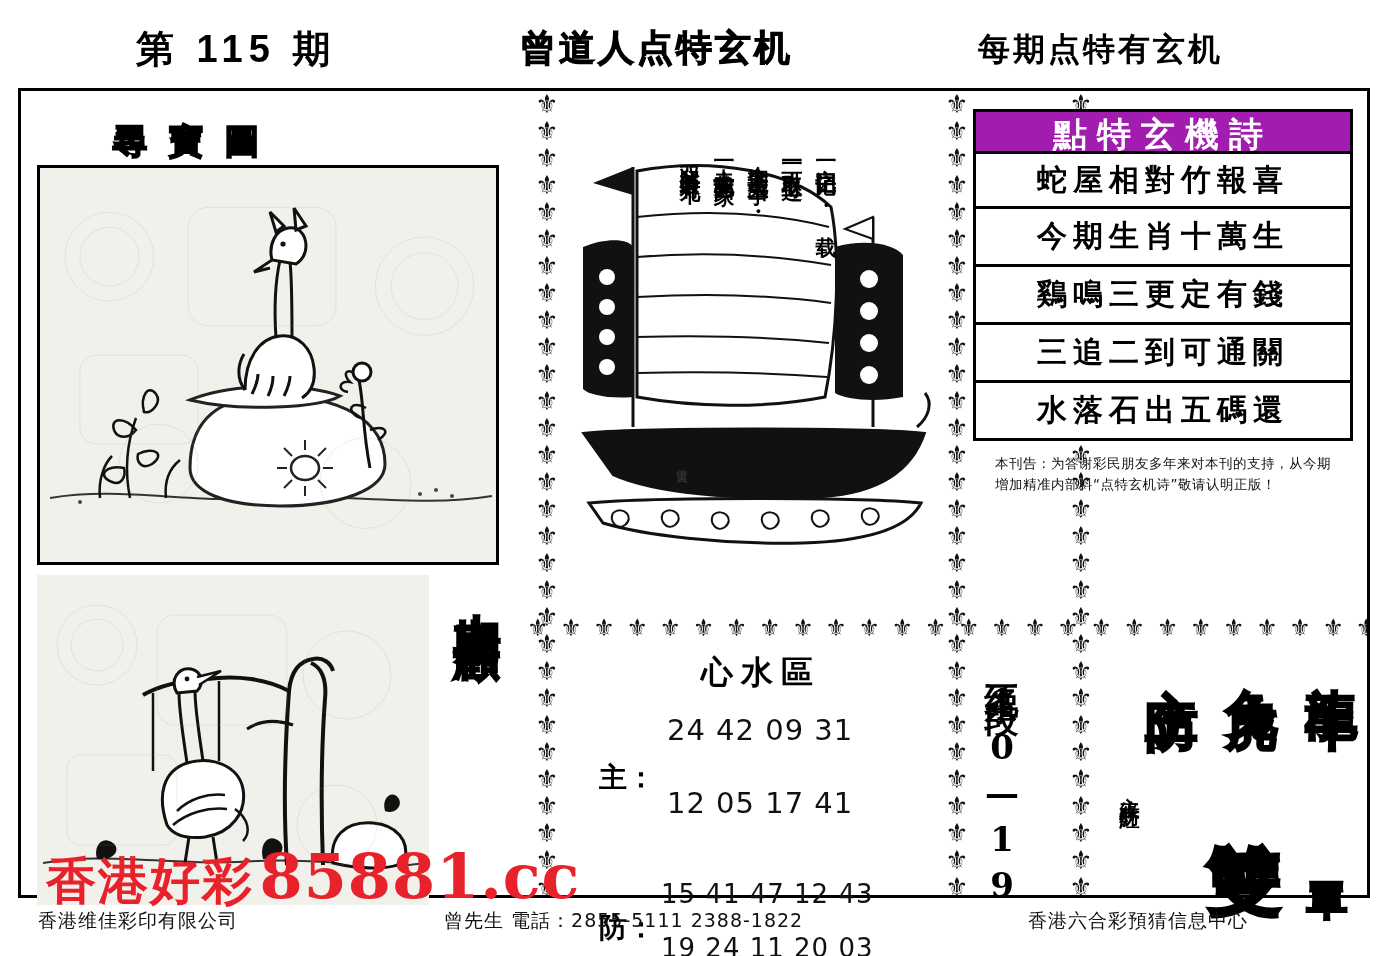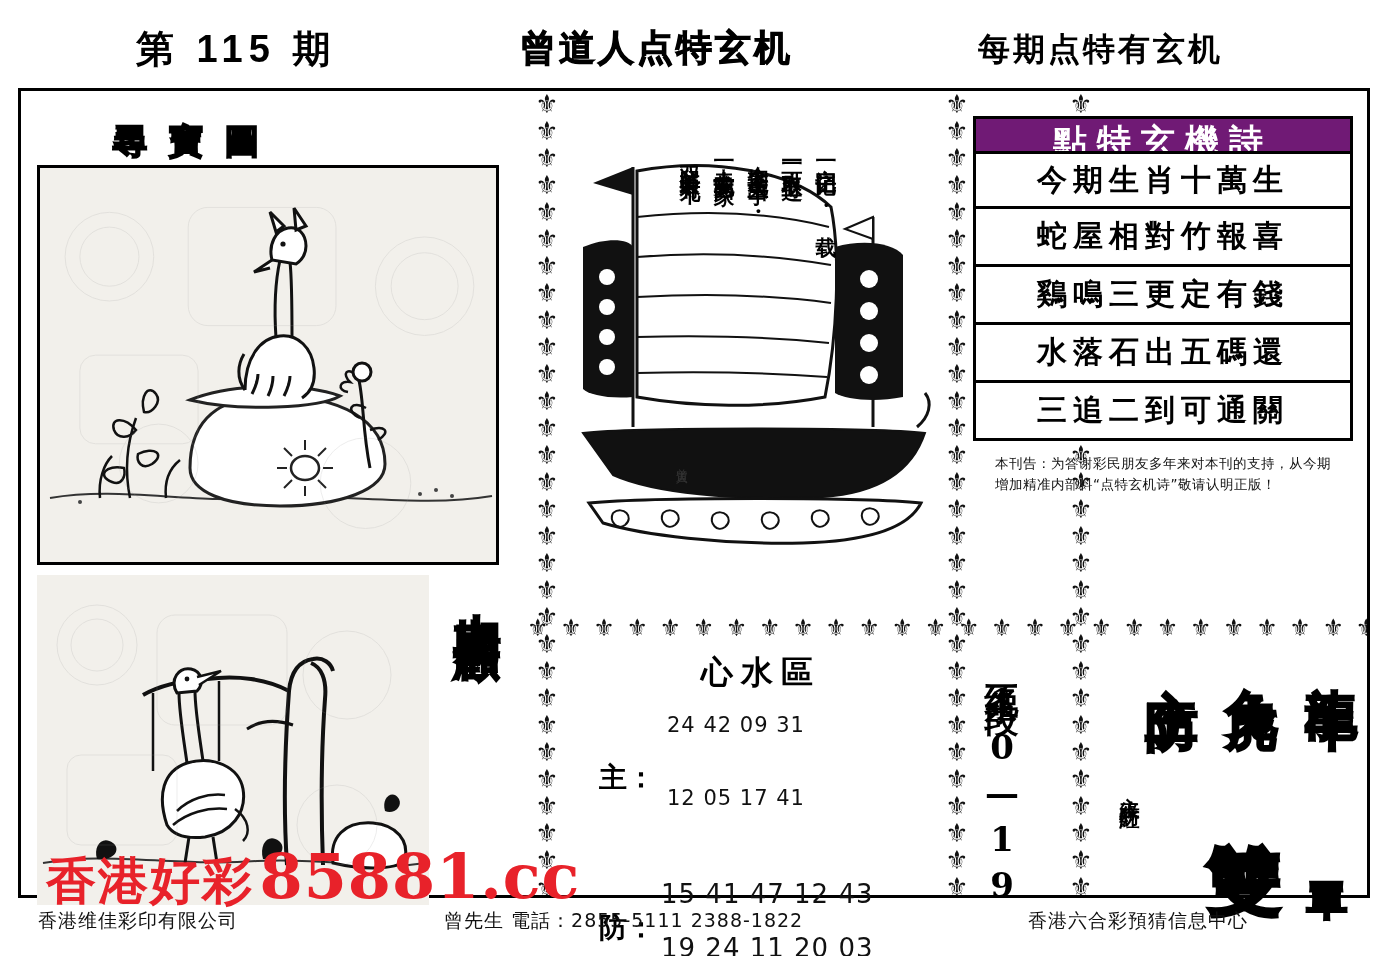--- a/index.html
+++ b/index.html
@@ -110,21 +110,21 @@
   .zhu-label,.fang-label{
     position:absolute;
     font-family:"DejaVu Serif","Liberation Serif",serif;
     font-size:28px;font-weight:bold;color:#000;
   }
   .zhu-label{left:18px;top:108px;}
   .fang-label{left:18px;top:258px;}
   .numrow{
     position:absolute;
     font-family:"DejaVu Sans","Liberation Sans",sans-serif;
-    font-size:21px;letter-spacing:1px;color:#111;white-space:nowrap;
+    font-size:29px;letter-spacing:1px;color:#111;white-space:nowrap;
   }
   .nr1{left:86px;top:62px;}
   .nr2{left:86px;top:135px;}
   .nr3{left:80px;top:228px;font-size:26px;}
   .nr4{left:80px;top:282px;font-size:26px;}
 
   
   .jue-sha{
     position:absolute;left:958px;top:566px;
     writing-mode:vertical-rl;text-orientation:upright;
@@ -159,22 +159,22 @@
     position:absolute;left:1286px;top:782px;
     font-family:"DejaVu Serif","Liberation Serif",serif;
     font-size:40px;font-weight:bold;color:#fff;-webkit-text-stroke:3px #000;
   }
 
   
   .poembox{
     position:absolute;left:936px;top:0px;width:412px;height:452px;
   }
   .pb-head{
-    position:absolute;left:16px;top:25px;width:380px;height:52px;
-    background:#701a75;border:3px solid #000;box-sizing:border-box;
+    position:absolute;left:16px;top:18px;width:380px;height:52px;
+    background:#a21caf;border:3px solid #000;box-sizing:border-box;
     display:flex;align-items:center;justify-content:center;
   }
   .pb-head span{
     font-family:"DejaVu Serif","Liberation Serif",serif;
     font-size:34px;font-weight:bold;letter-spacing:10px;
     color:#fff;
   }
   .pb-rows{position:absolute;left:16px;top:60px;width:380px;}
   .pb-row{
     height:58px;border:3px solid #000;border-top:none;box-sizing:border-box;
@@ -526,33 +526,33 @@
     <div class="zod-small">主綠防紅</div>
     <div class="double">雙</div>
     <div class="single">單</div>
 
     <div class="poembox">
       <div class="pb-head">
         <span>點特玄機詩</span>
       </div>
       <div class="pb-rows">
         <div class="pb-row">
-            <span>今期生肖十萬生</span>
+            <span>蛇屋相對竹報喜</span>
           </div>
         <div class="pb-row">
-            <span>蛇屋相對竹報喜</span>
+            <span>今期生肖十萬生</span>
           </div>
         <div class="pb-row">
             <span>鷄鳴三更定有錢</span>
           </div>
         <div class="pb-row">
-            <span>水落石出五碼還</span>
+            <span>三追二到可通關</span>
           </div>
         <div class="pb-row">
-            <span>三追二到可通關</span>
+            <span>水落石出五碼還</span>
           </div>
       </div>
       <div class="pb-note">
         <div>本刊告：为答谢彩民朋友多年来对本刊的支持，从今期</div>
         <div>增加精准内部料“点特玄机诗”敬请认明正版！</div>
       </div>
     </div>
 
   </div>
 

